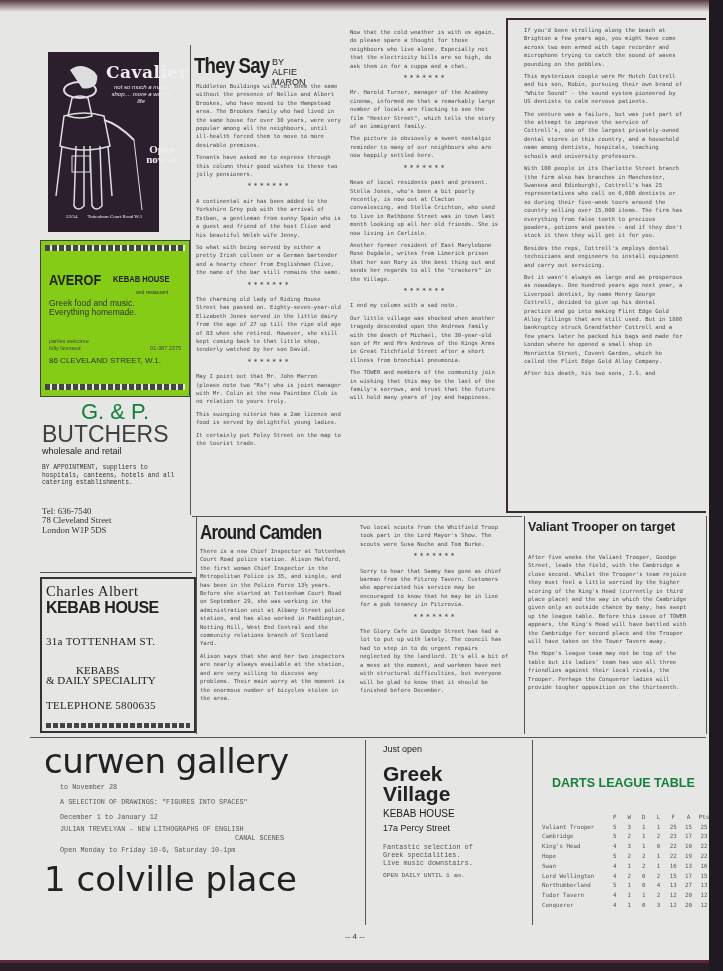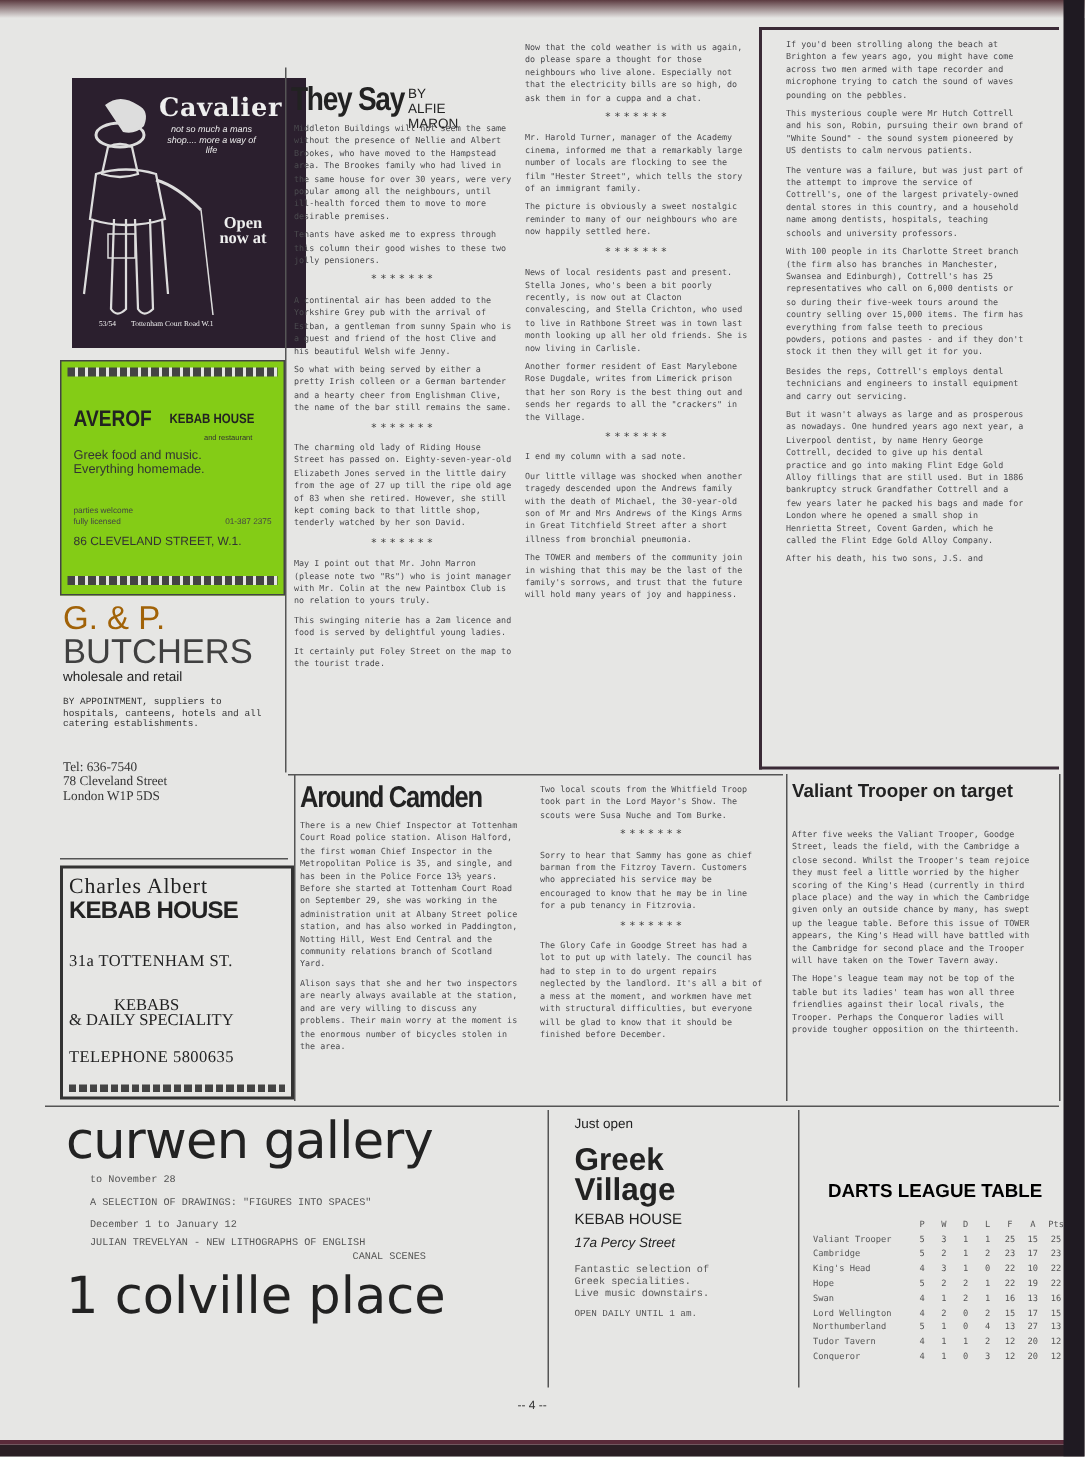--- a/index.html
+++ b/index.html
@@ -8,42 +8,42 @@
   .rightedge { position:absolute; right:0; top:0; width:14px; height:971px; background:#1f1a22; }
   .topshade { position:absolute; left:0; top:0; width:723px; height:12px; background:linear-gradient(#5b3a40,#e6e6e4); }
   .tw { font-family:"DejaVu Sans Mono", monospace; font-size:5.6px; line-height:8.4px; color:#4a4a4e; }
   .tw p { margin:0 0 4px 0; }
   .stars { text-align:center; letter-spacing:2px; font-size:7px; color:#333; margin:4px 0 6px 0; }
   .abs { position:absolute; }
   .vline { position:absolute; width:1px; background:#555; }
   .hline { position:absolute; height:1px; background:#555; }
 
   
-  .cavalier { left:48px; top:52px; width:156px; height:180px; background:#2b1f2e; color:#eee; }
+  .cavalier { left:48px; top:52px; width:111px; height:180px; background:#2b1f2e; color:#eee; }
   .cav-title { position:absolute; left:58px; top:10px; font-family:"DejaVu Serif", serif; font-size:17px; font-weight:bold; letter-spacing:0.5px; }
   .cav-sub { position:absolute; left:62px; top:32px; width:62px; text-align:center; font-family:"Liberation Sans", sans-serif; font-style:italic; font-size:6px; line-height:7px; }
   .cav-open { position:absolute; left:96px; top:92px; width:36px; text-align:center; font-family:"Liberation Serif", serif; font-size:11px; line-height:10px; font-weight:bold; }
   .cav-addr { position:absolute; left:18px; top:162px; font-family:"Liberation Serif", serif; font-size:5px; }
   .cav-addr span { margin-right:10px; }
 
   
   .averof { left:40px; top:240px; width:148px; height:155px; border:1px solid #444; background:#84cc16; }
   .greek-border { height:6px; margin:4px 4px; background:repeating-linear-gradient(90deg,#444 0 5px,#e6e6e4 5px 7px); }
   .av-title { position:absolute; left:8px; top:30px; font-family:"Liberation Sans", sans-serif; font-weight:bold; font-size:15px; color:#222; transform:scaleX(0.85); transform-origin:left; }
   .av-kebab { position:absolute; left:72px; top:33px; font-family:"Liberation Sans", sans-serif; font-weight:bold; font-size:9px; color:#222; transform:scaleX(0.85); transform-origin:left; }
   .av-rest { position:absolute; left:95px; top:48px; font-family:"Liberation Sans", sans-serif; font-size:5px; color:#333; }
   .av-greek { position:absolute; left:8px; top:58px; font-family:"Liberation Sans", sans-serif; font-size:8.5px; line-height:9px; color:#333; }
   .av-small { position:absolute; left:8px; top:97px; font-family:"Liberation Sans", sans-serif; font-size:5.5px; line-height:7px; color:#444; }
   .av-phone { position:absolute; right:8px; top:104px; font-family:"Liberation Sans", sans-serif; font-size:5.5px; color:#444; }
   .av-addr { position:absolute; left:8px; top:115px; font-family:"Liberation Sans", sans-serif; font-size:8px; color:#333; }
   .av-bottom { position:absolute; left:0; right:0; bottom:2px; }
 
   
   .butchers { left:42px; top:402px; width:146px; }
-  .bu-gp { font-family:"Liberation Sans", sans-serif; font-size:22px; line-height:20px; color:#a16207; }
+  .bu-gp { font-family:"Liberation Sans", sans-serif; font-size:22px; line-height:20px; color:#15803d;text-align:center; }
   .bu-name { font-family:"Liberation Sans", sans-serif; font-size:23px; line-height:24px; color:#404040; }
   .bu-sub { font-family:"Liberation Sans", sans-serif; font-size:9px; color:#222; margin-bottom:8px; }
   .bu-appt { font-family:"Liberation Mono", monospace; font-size:6.3px; line-height:7.5px; color:#333; }
   .bu-contact { margin-top:20px; font-family:Liberation Serif, serif; font-size:8.8px; line-height:9.5px; color:#333; }
 
   
   .kasapis { left:40px; top:577px; width:152px; height:152px; border:2px solid #333; background:#e6e6e4; }
   .ka-name { position:absolute; left:4px; top:4px; font-family:"Liberation Serif", serif; font-size:14.5px; letter-spacing:0.6px; color:#222; }
   .ka-house { position:absolute; left:4px; top:20px; font-family:"Liberation Sans", sans-serif; font-weight:bold; font-size:16px; letter-spacing:-0.5px; color:#222; }
   .ka-street { position:absolute; left:4px; top:56px; font-family:"Liberation Serif", serif; font-size:11px; letter-spacing:0.3px; color:#222; }
@@ -66,26 +66,26 @@
   .curwen { left:44px; top:742px; width:300px; }
   .cu-title { font-family:"DejaVu Sans", sans-serif; font-size:34px; letter-spacing:-0.5px; color:#222; line-height:38px; }
   .cu-lines { font-family:"Liberation Mono", monospace; font-size:6.8px; line-height:15px; color:#555; margin-left:16px; }
   .cu-place { font-family:"DejaVu Sans", sans-serif; font-size:34px; color:#222; line-height:38px; margin-top:2px; }
 
   
   .gv { left:383px; top:744px; width:140px; }
   .gv-just { font-family:"Liberation Sans", sans-serif; font-size:9px; color:#222; margin-bottom:10px; }
   .gv-title { font-family:"Liberation Sans", sans-serif; font-weight:bold; font-size:21px; line-height:20px; color:#222; }
   .gv-kebab { font-family:"Liberation Sans", sans-serif; font-size:10px; color:#222; margin-top:4px; }
-  .gv-street { font-family:"Liberation Sans", sans-serif; font-size:9px; color:#222; margin-top:4px; margin-bottom:10px;font-style:italic; }
+  .gv-street { font-family:"Liberation Sans", sans-serif; font-size:9px; color:#222; margin-top:4px; margin-bottom:10px; }
   .gv-desc { font-family:"Liberation Mono", monospace; font-size:6.8px; line-height:8px; color:#555; }
   .gv-open { font-family:"Liberation Mono", monospace; font-size:6.2px; color:#555; margin-top:5px; }
 
   
-  .darts-title { left:552px; top:776px; font-family:"Liberation Sans", sans-serif; font-weight:bold; font-size:12.5px; color:#000000; white-space:nowrap;margin-top:11px; }
+  .darts-title { left:552px; top:776px; font-family:"Liberation Sans", sans-serif; font-weight:bold; font-size:12.5px; color:#15803d; white-space:nowrap; }
   .darts { left:542px; top:812px; border-collapse:collapse; font-family:"DejaVu Sans Mono", monospace; font-size:5.8px; color:#555; }
   .darts td, .darts th { padding:0; height:9.8px; font-weight:normal; text-align:center; width:17px; }
   .darts td.team { text-align:left; width:69px; }
 
   .pagenum { left:345px; top:932px; font-family:"Liberation Sans", sans-serif; font-size:8px; color:#333; }
 </style>
 </head>
 <body>
 
 <div class="page">
@@ -226,20 +226,21 @@
   <div class="hline" style="left:30px;top:737px;width:676px;"></div>
 
   <div class="abs curwen">
     <div class="cu-title">curwen gallery</div>
     <div class="cu-lines">
       <div>to November 28</div>
       <div>A SELECTION OF DRAWINGS:  "FIGURES INTO SPACES"</div>
       <div>December 1 to January 12</div>
       <div style="line-height:9px">JULIAN TREVELYAN - NEW LITHOGRAPHS OF ENGLISH</div>
       <div style="text-align:right;padding-right:60px;line-height:9px">CANAL SCENES</div>
+      <div>Open Monday to Friday 10-6, Saturday 10-1pm</div>
     </div>
     <div class="cu-place">1 colville place</div>
   </div>
 
   <div class="vline" style="left:365px;top:740px;height:185px;"></div>
 
   <div class="abs gv">
     <div class="gv-just">Just open</div>
     <div class="gv-title">Greek</div>
     <div class="gv-title">Village</div>

